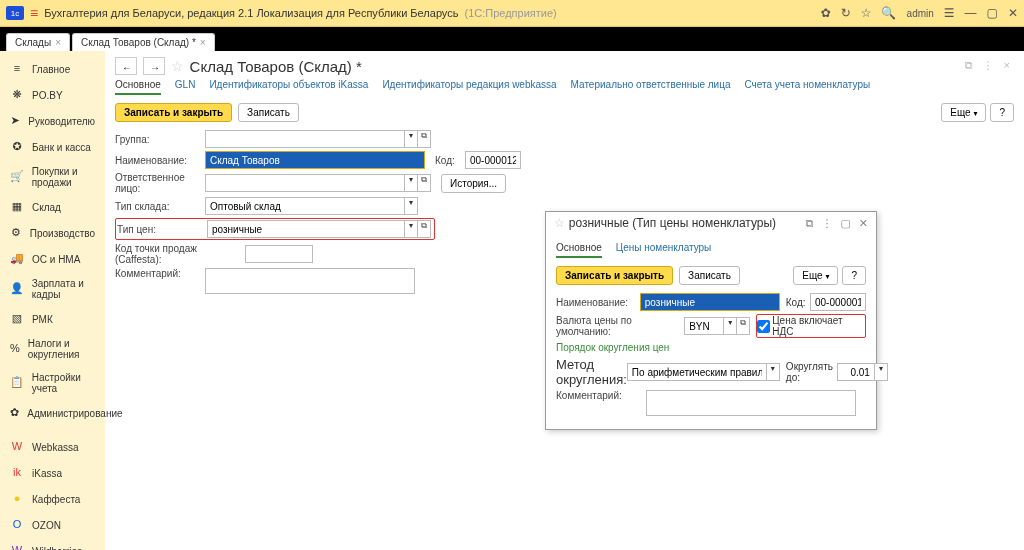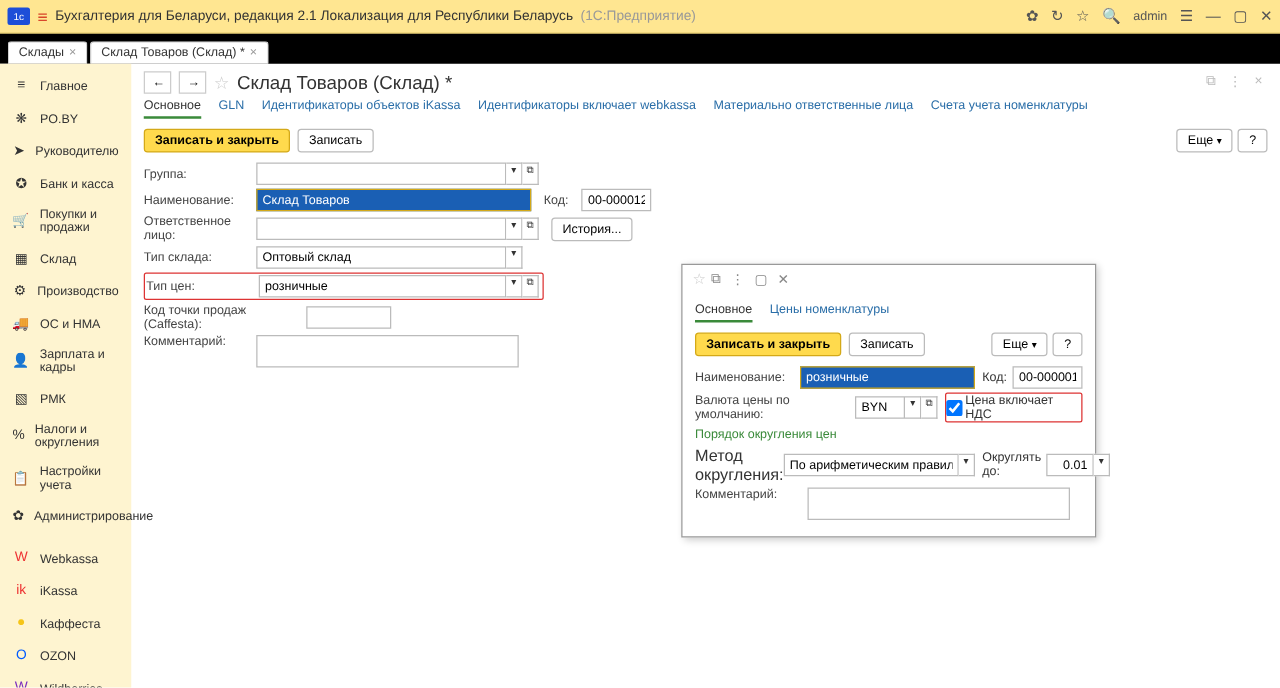--- a/index.html
+++ b/index.html
@@ -167,21 +167,21 @@
         <span>⧉</span>
         <span>⋮</span>
         <span>×</span>
       </div>
     </div>
 
     <div class="subtabs" id="subtabs-main">
         <a class="active">Основное</a>
         <a>GLN</a>
         <a>Идентификаторы объектов iKassa</a>
-        <a>Идентификаторы включает webkassa</a>
+        <a>Идентификаторы редакция webkassa</a>
         <a>Материально ответственные лица</a>
         <a>Счета учета номенклатуры</a>
       </div>
 
     <div class="toolbar">
       <button class="btn btn-yellow">Записать и закрыть</button>
       <button class="btn">Записать</button>
       <div class="more-btns">
         <button class="btn"><span>Еще</span> <span style="font-size:8px">▾</span></button>
         <button class="btn">?</button>
@@ -233,20 +233,21 @@
       <input class="inp" style="width: 58px;">
     </div>
     <div class="form-row" style="align-items:flex-start">
       <span class="lbl">Комментарий:</span>
       <textarea class="inp" style="width: 200px; height: 24px; resize: none;"></textarea>
     </div>
 
     <div class="modal">
       <div class="modal-head">
         <span class="star" style="font-size:12px">☆</span>
+        <span class="modal-title">розничные (Тип цены номенклатуры)</span>
         <div class="modal-icons">
           <span>⧉</span>
           <span>⋮</span>
           <span>▢</span>
           <span>✕</span>
         </div>
       </div>
       <div class="modal-body">
         <div class="subtabs" id="subtabs-modal">
             <a class="active">Основное</a>

